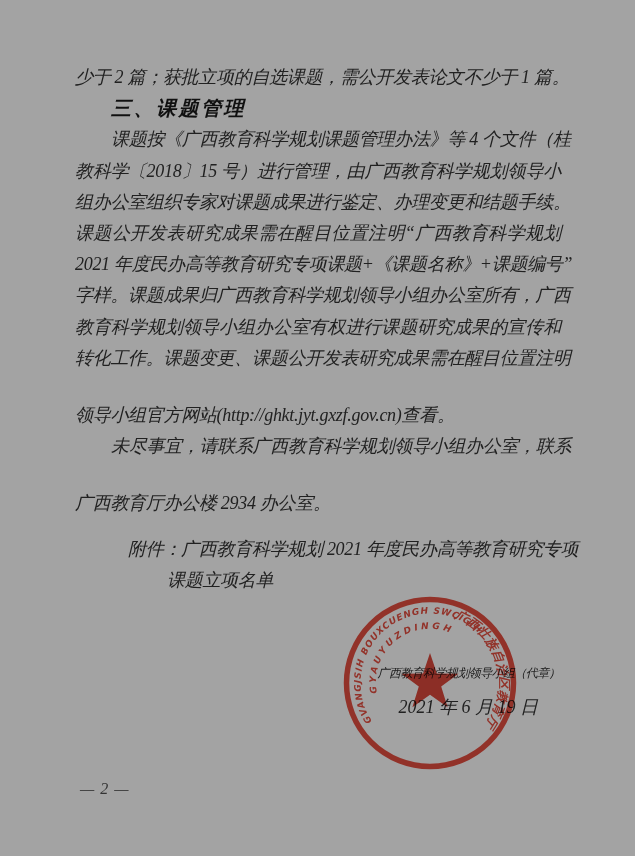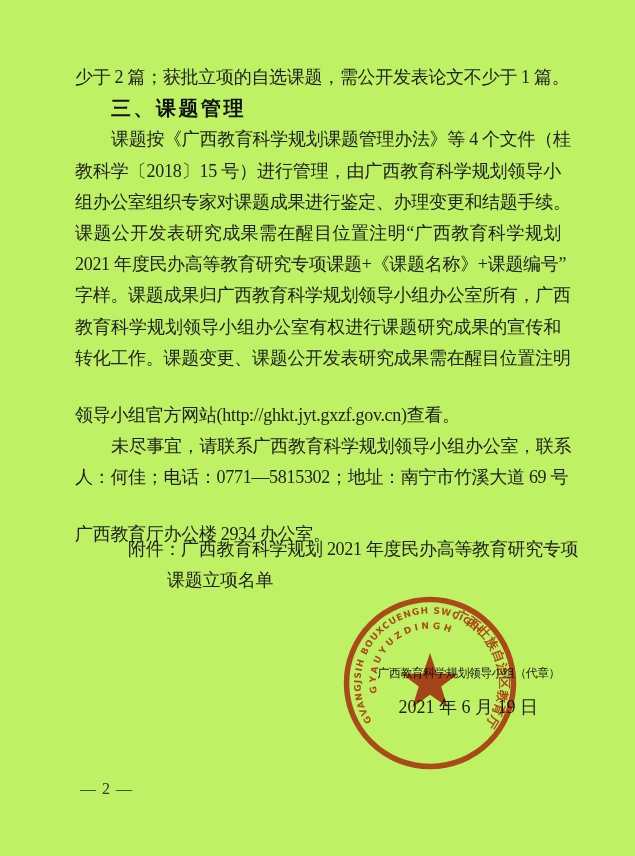--- a/index.html
+++ b/index.html
@@ -1,20 +1,20 @@
 <!DOCTYPE html>
 <html><head>
 <meta charset="utf-8">
 <style>
   html,body{margin:0;padding:0;}
   body{
     width:635px;height:856px;background:#ffffff;position:relative;overflow:hidden;
     font-family:"Liberation Serif","DejaVu Serif",serif;color:#212121;
   }
-  .page{position:absolute;inset:0;background:#bef264;}
+  .page{position:absolute;inset:0;background:#a3a3a3;font-style:italic;}
   .bodytext{position:absolute;left:75px;top:62px;width:486px;}
   .line{
     height:31.2px;line-height:31.2px;font-size:18px;letter-spacing:-0.3px;
     white-space:pre;text-align:justify;text-align-last:justify;
   }
   .line.noju{text-align-last:left;margin-top:26px;}
   .line.indent{text-indent:36px;}
   .line.heading{
     font-family:"Liberation Sans","DejaVu Sans",sans-serif;font-weight:700;
     font-size:20px;letter-spacing:2.5px;color:#101010;text-align-last:left;
@@ -46,21 +46,20 @@
     <div class="line">教科学〔2018〕15 号）进行管理，由广西教育科学规划领导小</div>
     <div class="line">组办公室组织专家对课题成果进行鉴定、办理变更和结题手续。</div>
     <div class="line">课题公开发表研究成果需在醒目位置注明“广西教育科学规划</div>
     <div class="line">2021 年度民办高等教育研究专项课题+《课题名称》+课题编号”</div>
     <div class="line">字样。课题成果归广西教育科学规划领导小组办公室所有，广西</div>
     <div class="line">教育科学规划领导小组办公室有权进行课题研究成果的宣传和</div>
     <div class="line">转化工作。课题变更、课题公开发表研究成果需在醒目位置注明</div>
     <div class="line noju">领导小组官方网站(http://ghkt.jyt.gxzf.gov.cn)查看。</div>
 
     <div class="line indent">未尽事宜，请联系广西教育科学规划领导小组办公室，联系</div>
-    <div class="line">人：何佳；电话：0771—5815302；地址：南宁市竹溪大道 69 号</div>
     <div class="line noju">广西教育厅办公楼 2934 办公室。</div>
   </div>
 
   <div class="attachment">
     <div class="aline"><span>附件：</span><span>广西教育科学规划 2021 年度民办高等教育研究专项</span></div>
     <div class="aline aline2">课题立项名单</div>
   </div>
 
   <div class="closing">
     <div class="sig">广西教育科学规划领导小组（代章）</div>

